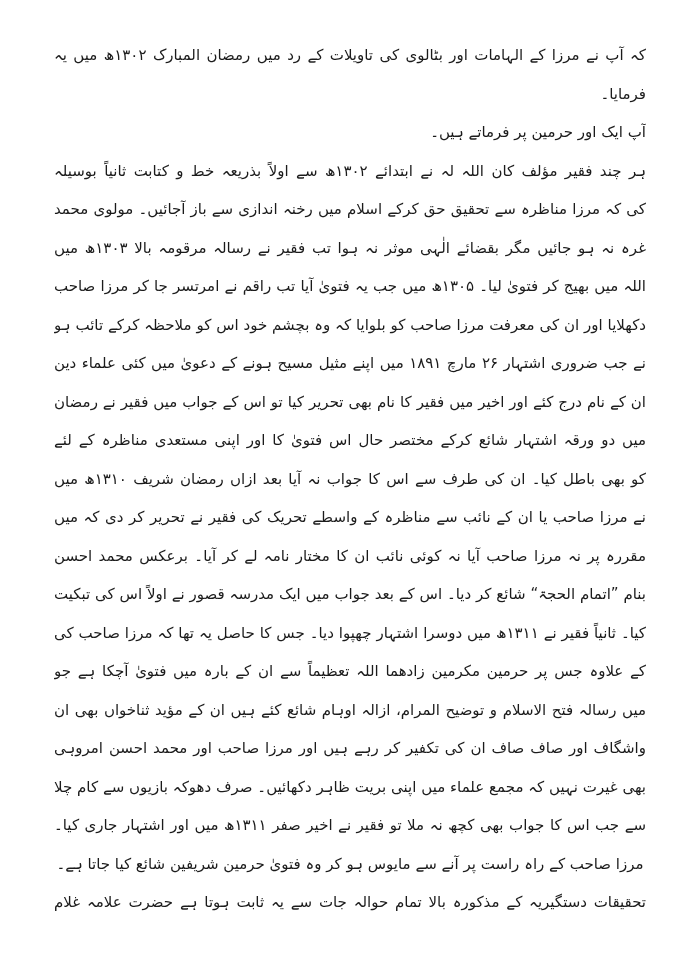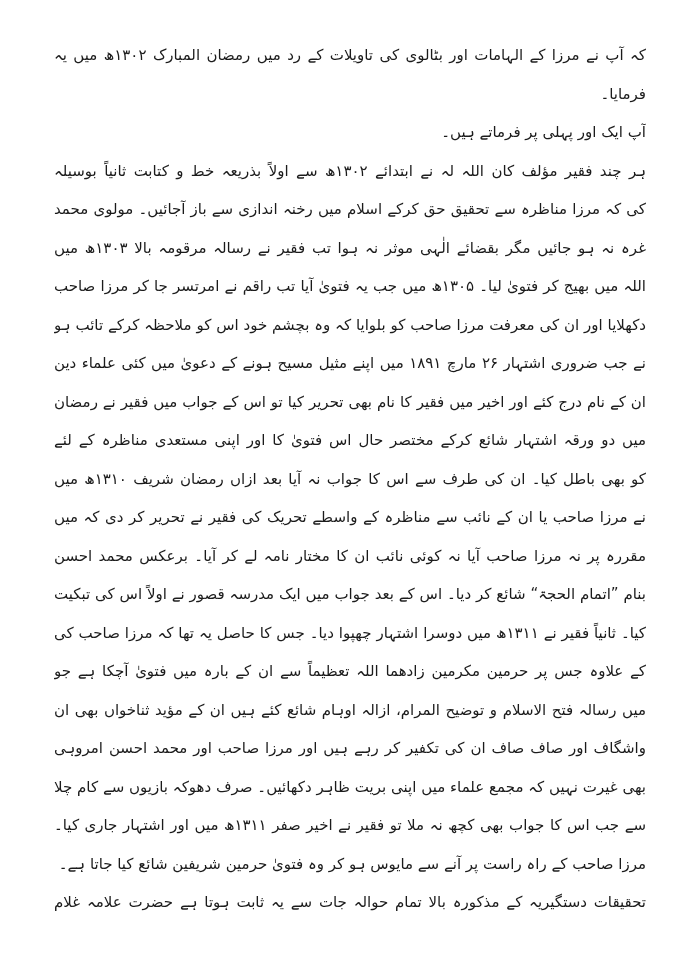--- a/index.html
+++ b/index.html
@@ -29,32 +29,32 @@
     line-height: 38.5px;
     overflow: hidden;
   }
   
   .just {
     text-align: justify;
     text-align-last: justify;
   }
   
   .end {
-    text-align: right;
+    text-align: center;
     text-align-last: right;
   }
 </style>
 </head>
 <body>
 
 <div class="page">
   <div class="text-block">
     <div class="line just">کہ آپ نے مرزا کے الہامات اور بٹالوی کی تاویلات کے رد میں رمضان المبارک ۱۳۰۲ھ میں یہ رسالہ تصنیف</div>
     <div class="line end">فرمایا۔</div>
-    <div class="line end">آپ ایک اور پہلی پر فرماتے ہیں۔</div>
+    <div class="line end">آپ ایک اور حرمین پر فرماتے ہیں۔</div>
     <div class="line just">ہر چند فقیر مؤلف کان اللہ لہ نے ابتدائے ۱۳۰۲ھ سے اولاً بذریعہ خط و کتابت ثانیاً بوسیلہ اشتہارات بہت کوشش</div>
     <div class="line just">کی کہ مرزا مناظرہ سے تحقیق حق کرکے اسلام میں رخنہ اندازی سے باز آجائیں۔ مولوی محمد حسین بٹالوی کی تائید پر</div>
     <div class="line just">غرہ نہ ہو جائیں مگر بقضائے الٰہی موثر نہ ہوا تب فقیر نے رسالہ مرقومہ بالا ۱۳۰۳ھ میں حرمین شریفین زادھما</div>
     <div class="line just">اللہ میں بھیج کر فتویٰ لیا۔ ۱۳۰۵ھ میں جب یہ فتویٰ آیا تب راقم نے امرتسر جا کر مرزا صاحب کے دوستوں کو</div>
     <div class="line just">دکھلایا اور ان کی معرفت مرزا صاحب کو بلوایا کہ وہ بچشم خود اس کو ملاحظہ کرکے تائب ہو جائیں۔ پھر مرزا صاحب</div>
     <div class="line just">نے جب ضروری اشتہار ۲۶ مارچ ۱۸۹۱ میں اپنے مثیل مسیح ہونے کے دعویٰ میں کئی علماء دین سے مباحثہ کے واسطے</div>
     <div class="line just">ان کے نام درج کئے اور اخیر میں فقیر کا نام بھی تحریر کیا تو اس کے جواب میں فقیر نے رمضان المبارک ۱۳۰۸ھ</div>
     <div class="line just">میں دو ورقہ اشتہار شائع کرکے مختصر حال اس فتویٰ کا اور اپنی مستعدی مناظرہ کے لئے ظاہر کی اور ادّعائے مثیل مسیح</div>
     <div class="line just">کو بھی باطل کیا۔ ان کی طرف سے اس کا جواب نہ آیا بعد ازاں رمضان شریف ۱۳۱۰ھ میں حافظ محمد یوسف ضلعدار</div>
     <div class="line just">نے مرزا صاحب یا ان کے نائب سے مناظرہ کے واسطے تحریک کی فقیر نے تحریر کر دی کہ میں حاضر ہوں۔ تاریخ</div>

